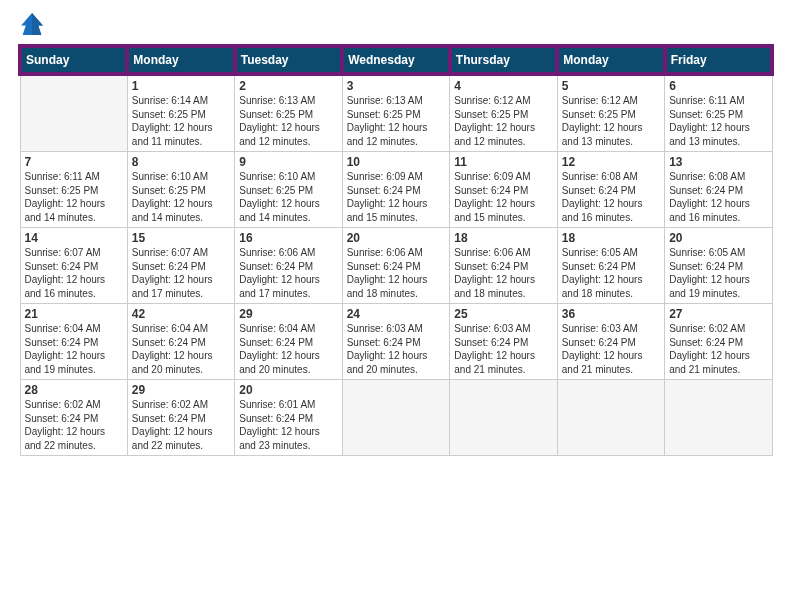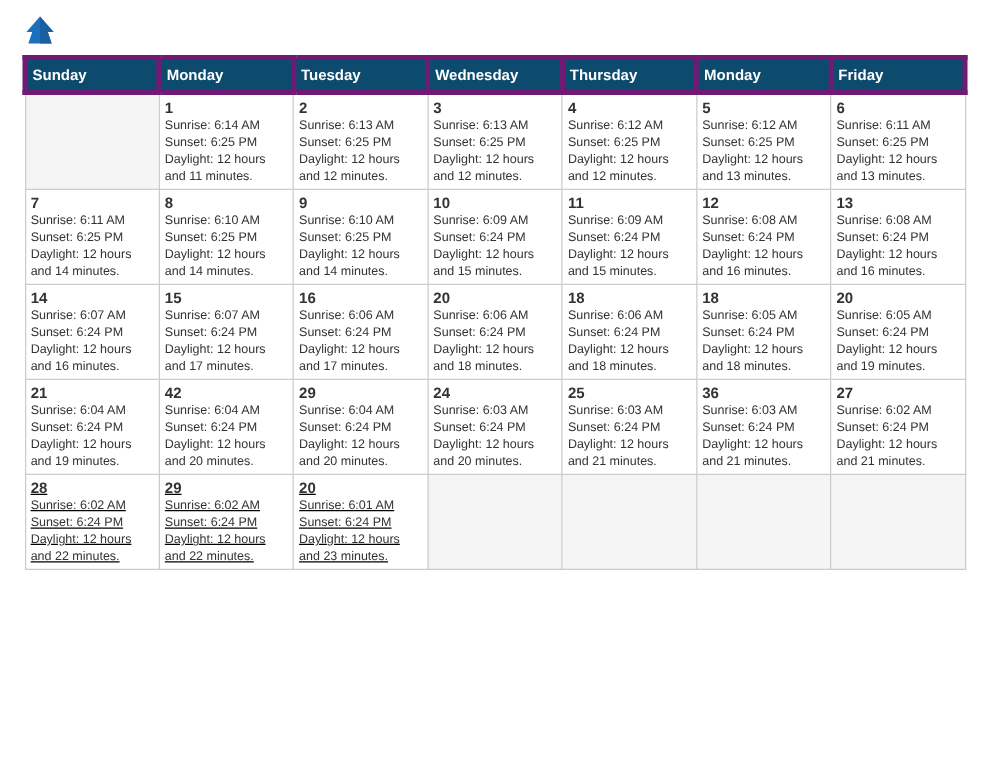--- a/index.html
+++ b/index.html
@@ -87,21 +87,20 @@
       margin-bottom: 1px;
     }
     .day-info {
       color: #333;
       font-size: 10px;
       line-height: 1.35;
     }
     .calendar tr:last-child td {
       min-height: 65px;
       height: 65px;
-      text-decoration: underline;
     }
   </style>
 </head>
 <body>
 
 <div class="page">
   <div class="header">
     <div class="logo">
       <svg class="logo-icon" viewBox="0 0 36 36">
         <polygon points="18,4 32,20 26,20 30,32 6,32 10,20 4,20" fill="#1a6fbf"></polygon>

